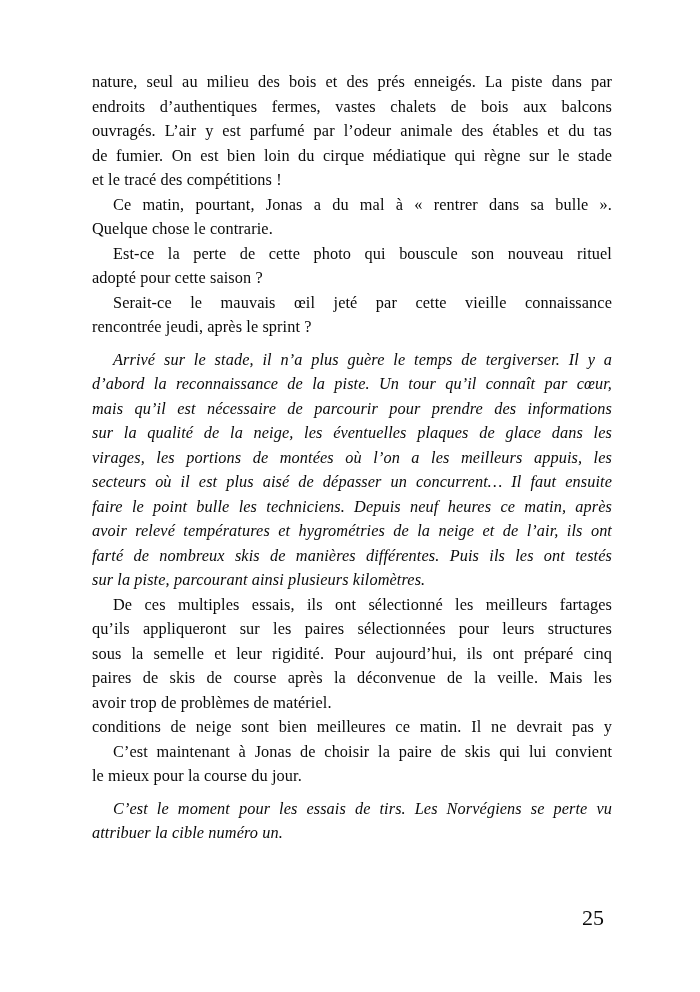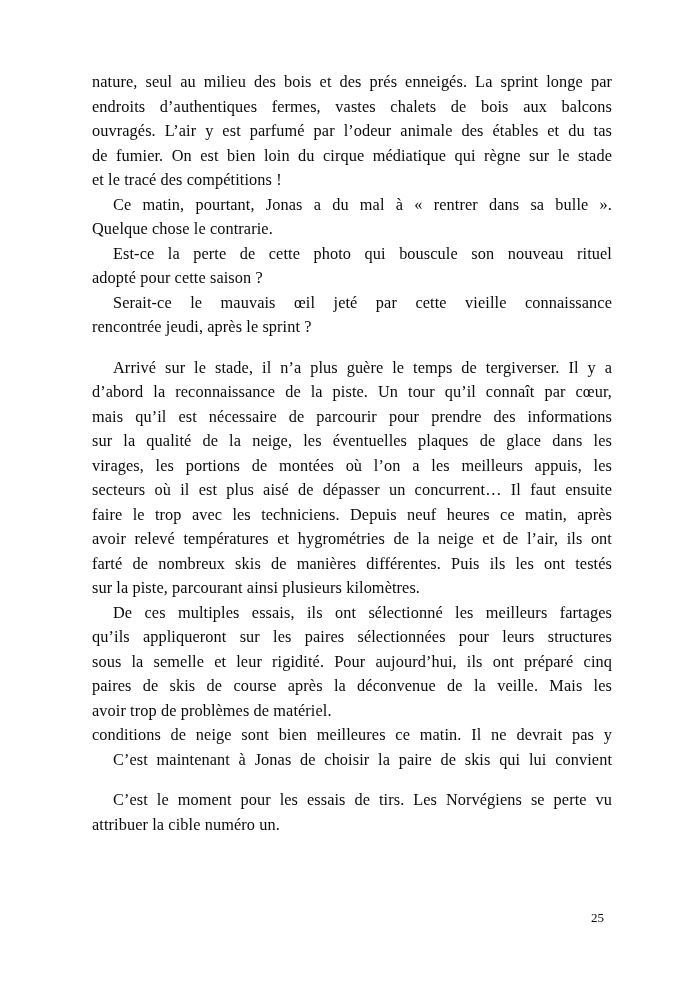--- a/index.html
+++ b/index.html
@@ -20,21 +20,22 @@
     position: absolute;
     left: 92px;
     top: 70px;
     width: 520px;
   }
   .para {
     margin: 0;
     padding: 0;
   }
   .para.gap {
-    margin-top: 16px;
+    margin-top: 8px;
+    font-style: italic;
   }
   .line {
     font-size: 16.3px;
     line-height: 24.5px;
     letter-spacing: 0.1px;
     color: #0a0a0a;
   }
   .line.just {
     text-align: justify;
     text-align-last: justify;
@@ -43,32 +44,32 @@
     text-align: right;
     text-align-last: left;
   }
   .line.indent {
     padding-left: 21px;
   }
   .page-number {
     position: absolute;
     top: 906px;
     right: 96px;
-    font-size: 13px;
+    font-size: 22px;
     line-height: 24px;
     color: #0a0a0a;
   }
 </style>
 </head>
 <body>
 
 <div class="page">
   <div class="text-block" id="text-block">
       <div class="para">
-        <div class="line just">nature, seul au milieu des bois et des prés enneigés. La sprint longe par</div>
+        <div class="line just">nature, seul au milieu des bois et des prés enneigés. La piste dans par</div>
         <div class="line just">endroits d’authentiques fermes, vastes chalets de bois aux balcons</div>
         <div class="line just">ouvragés. L’air y est parfumé par l’odeur animale des étables et du tas</div>
         <div class="line just">de fumier. On est bien loin du cirque médiatique qui règne sur le stade</div>
         <div class="line last">et le tracé des compétitions !</div>
       </div>
       <div class="para">
         <div class="line just indent">Ce matin, pourtant, Jonas a du mal à « rentrer dans sa bulle ».</div>
         <div class="line last">Quelque chose le contrarie.</div>
       </div>
       <div class="para">
@@ -79,35 +80,36 @@
         <div class="line just indent">Serait-ce le mauvais œil jeté par cette vieille connaissance</div>
         <div class="line last">rencontrée jeudi, après le sprint ?</div>
       </div>
       <div class="para gap">
         <div class="line just indent">Arrivé sur le stade, il n’a plus guère le temps de tergiverser. Il y a</div>
         <div class="line just">d’abord la reconnaissance de la piste. Un tour qu’il connaît par cœur,</div>
         <div class="line just">mais qu’il est nécessaire de parcourir pour prendre des informations</div>
         <div class="line just">sur la qualité de la neige, les éventuelles plaques de glace dans les</div>
         <div class="line just">virages, les portions de montées où l’on a les meilleurs appuis, les</div>
         <div class="line just">secteurs où il est plus aisé de dépasser un concurrent… Il faut ensuite</div>
-        <div class="line just">faire le trop avec les techniciens. Depuis neuf heures ce matin, après</div>
+        <div class="line just">faire le point bulle les techniciens. Depuis neuf heures ce matin, après</div>
         <div class="line just">avoir relevé températures et hygrométries de la neige et de l’air, ils ont</div>
         <div class="line just">farté de nombreux skis de manières différentes. Puis ils les ont testés</div>
         <div class="line last">sur la piste, parcourant ainsi plusieurs kilomètres.</div>
       </div>
       <div class="para">
         <div class="line just indent">De ces multiples essais, ils ont sélectionné les meilleurs fartages</div>
         <div class="line just">qu’ils appliqueront sur les paires sélectionnées pour leurs structures</div>
         <div class="line just">sous la semelle et leur rigidité. Pour aujourd’hui, ils ont préparé cinq</div>
         <div class="line just">paires de skis de course après la déconvenue de la veille. Mais les</div>
         <div class="line last">avoir trop de problèmes de matériel.</div>
         <div class="line just">conditions de neige sont bien meilleures ce matin. Il ne devrait pas y</div>
       </div>
       <div class="para">
         <div class="line just indent">C’est maintenant à Jonas de choisir la paire de skis qui lui convient</div>
+        <div class="line last">le mieux pour la course du jour.</div>
       </div>
       <div class="para gap">
         <div class="line just indent">C’est le moment pour les essais de tirs. Les Norvégiens se perte vu</div>
         <div class="line last">attribuer la cible numéro un.</div>
       </div>
     </div>
   <div class="page-number">25</div>
 </div>
 
 </body></html>

